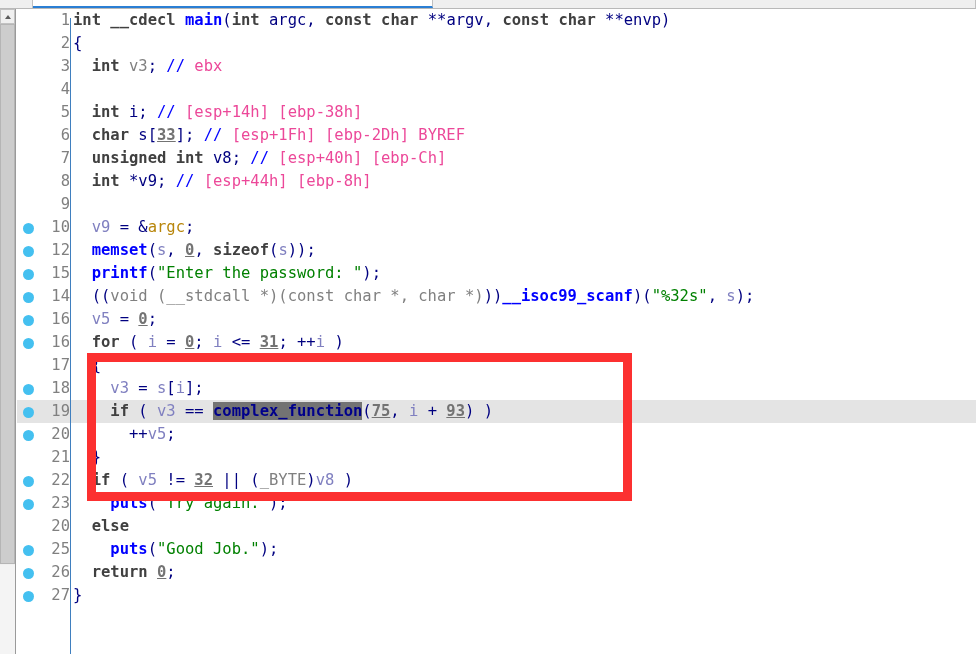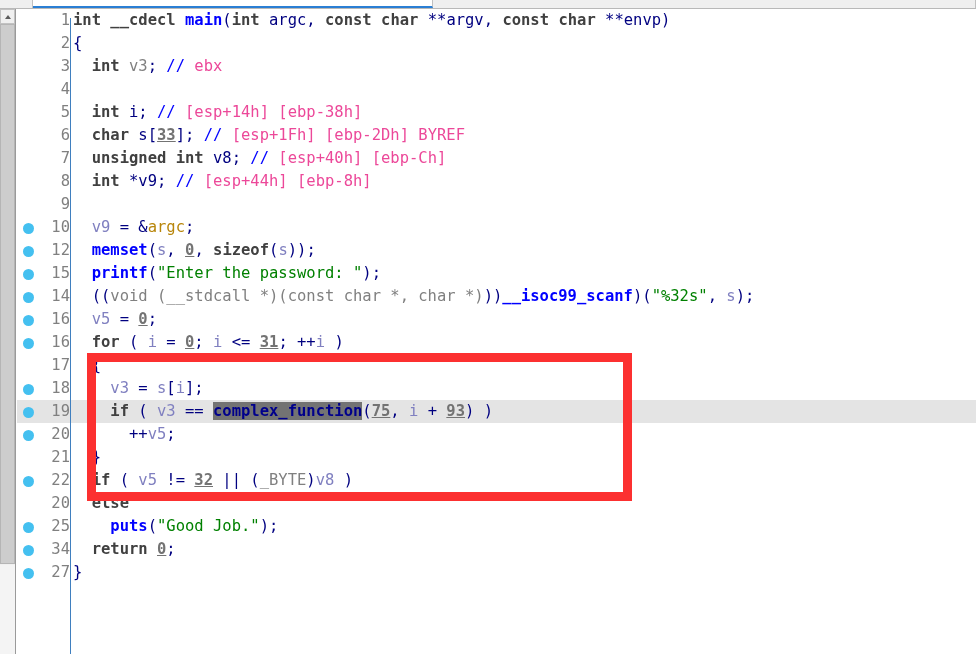--- a/index.html
+++ b/index.html
@@ -205,22 +205,23 @@
         <div class="line"><span class="bp" style="background: rgb(68, 192, 240);"></span><span class="lnum">15</span><span class="code"><span class="t-plain">  </span><span class="t-func">printf</span><span class="t-plain">(</span><span class="t-str">"Enter the password: "</span><span class="t-plain">);</span></span></div>
         <div class="line"><span class="bp" style="background: rgb(68, 192, 240);"></span><span class="lnum">14</span><span class="code"><span class="t-plain">  </span><span class="t-plain">((</span><span class="t-gray">void (__stdcall *)(const char *, char *)</span><span class="t-plain">))</span><span class="t-func">__isoc99_scanf</span><span class="t-plain">)(</span><span class="t-str">"%32s"</span><span class="t-plain">, </span><span class="t-var">s</span><span class="t-plain">);</span></span></div>
         <div class="line"><span class="bp" style="background: rgb(68, 192, 240);"></span><span class="lnum">16</span><span class="code"><span class="t-plain">  </span><span class="t-var">v5</span><span class="t-plain"> = </span><span class="t-num">0</span><span class="t-plain">;</span></span></div>
         <div class="line"><span class="bp" style="background: rgb(68, 192, 240);"></span><span class="lnum">16</span><span class="code"><span class="t-plain">  </span><span class="t-kw">for</span><span class="t-plain"> ( </span><span class="t-var">i</span><span class="t-plain"> = </span><span class="t-num">0</span><span class="t-plain">; </span><span class="t-var">i</span><span class="t-plain"> &lt;= </span><span class="t-num">31</span><span class="t-plain">; ++</span><span class="t-var">i</span><span class="t-plain"> )</span></span></div>
         <div class="line"><span class="lnum">17</span><span class="code"><span class="t-plain">  {</span></span></div>
         <div class="line"><span class="bp" style="background: rgb(68, 192, 240);"></span><span class="lnum">18</span><span class="code"><span class="t-plain">    </span><span class="t-var">v3</span><span class="t-plain"> = </span><span class="t-var">s</span><span class="t-plain">[</span><span class="t-var">i</span><span class="t-plain">];</span></span></div>
         <div class="line cur"><span class="bp" style="background: rgb(68, 192, 240);"></span><span class="lnum">19</span><span class="code"><span class="t-plain">    </span><span class="t-kw">if</span><span class="t-plain"> ( </span><span class="t-var">v3</span><span class="t-plain"> == </span><span class="t-hl">complex_function</span><span class="t-plain">(</span><span class="t-num">75</span><span class="t-plain">, </span><span class="t-var">i</span><span class="t-plain"> + </span><span class="t-num">93</span><span class="t-plain">) )</span></span></div>
         <div class="line"><span class="bp" style="background: rgb(68, 192, 240);"></span><span class="lnum">20</span><span class="code"><span class="t-plain">      ++</span><span class="t-var">v5</span><span class="t-plain">;</span></span></div>
         <div class="line"><span class="lnum">21</span><span class="code"><span class="t-plain">  }</span></span></div>
         <div class="line"><span class="bp" style="background: rgb(68, 192, 240);"></span><span class="lnum">22</span><span class="code"><span class="t-plain">  </span><span class="t-kw">if</span><span class="t-plain"> ( </span><span class="t-var">v5</span><span class="t-plain"> != </span><span class="t-num">32</span><span class="t-plain"> || (</span><span class="t-gray">_BYTE</span><span class="t-plain">)</span><span class="t-var">v8</span><span class="t-plain"> )</span></span></div>
+        <div class="line"><span class="bp" style="background: rgb(68, 192, 240);"></span><span class="lnum">23</span><span class="code"><span class="t-plain">    </span><span class="t-func">puts</span><span class="t-plain">(</span><span class="t-str">"Try again."</span><span class="t-plain">);</span></span></div>
         <div class="line"><span class="lnum">20</span><span class="code"><span class="t-plain">  </span><span class="t-kw">else</span></span></div>
         <div class="line"><span class="bp" style="background: rgb(68, 192, 240);"></span><span class="lnum">25</span><span class="code"><span class="t-plain">    </span><span class="t-func">puts</span><span class="t-plain">(</span><span class="t-str">"Good Job."</span><span class="t-plain">);</span></span></div>
-        <div class="line"><span class="bp" style="background: rgb(68, 192, 240);"></span><span class="lnum">34</span><span class="code"><span class="t-plain">  </span><span class="t-kw">return</span><span class="t-plain"> </span><span class="t-num">0</span><span class="t-plain">;</span></span></div>
+        <div class="line"><span class="bp" style="background: rgb(68, 192, 240);"></span><span class="lnum">26</span><span class="code"><span class="t-plain">  </span><span class="t-kw">return</span><span class="t-plain"> </span><span class="t-num">0</span><span class="t-plain">;</span></span></div>
         <div class="line"><span class="bp" style="background: rgb(68, 192, 240);"></span><span class="lnum">27</span><span class="code"><span class="t-plain">}</span></span></div>
       </div>
     <div class="divider" style="background: rgb(63, 127, 191);"></div>
     <div class="redbox" style="border-color: rgb(252, 48, 48);"></div>
   </div>
 
 </div>
 
 </body></html>

